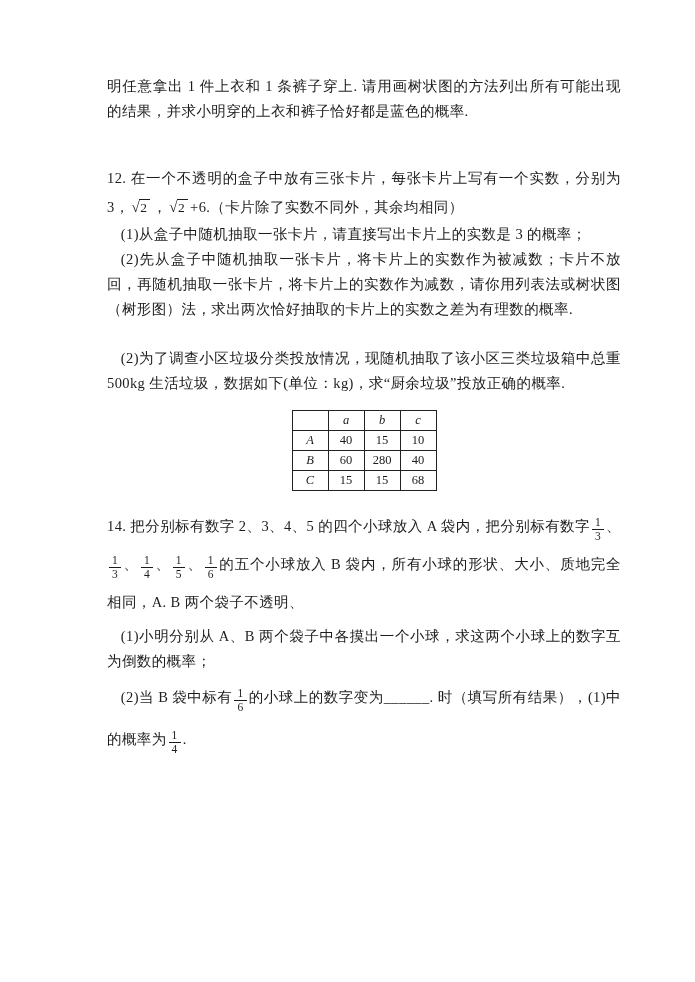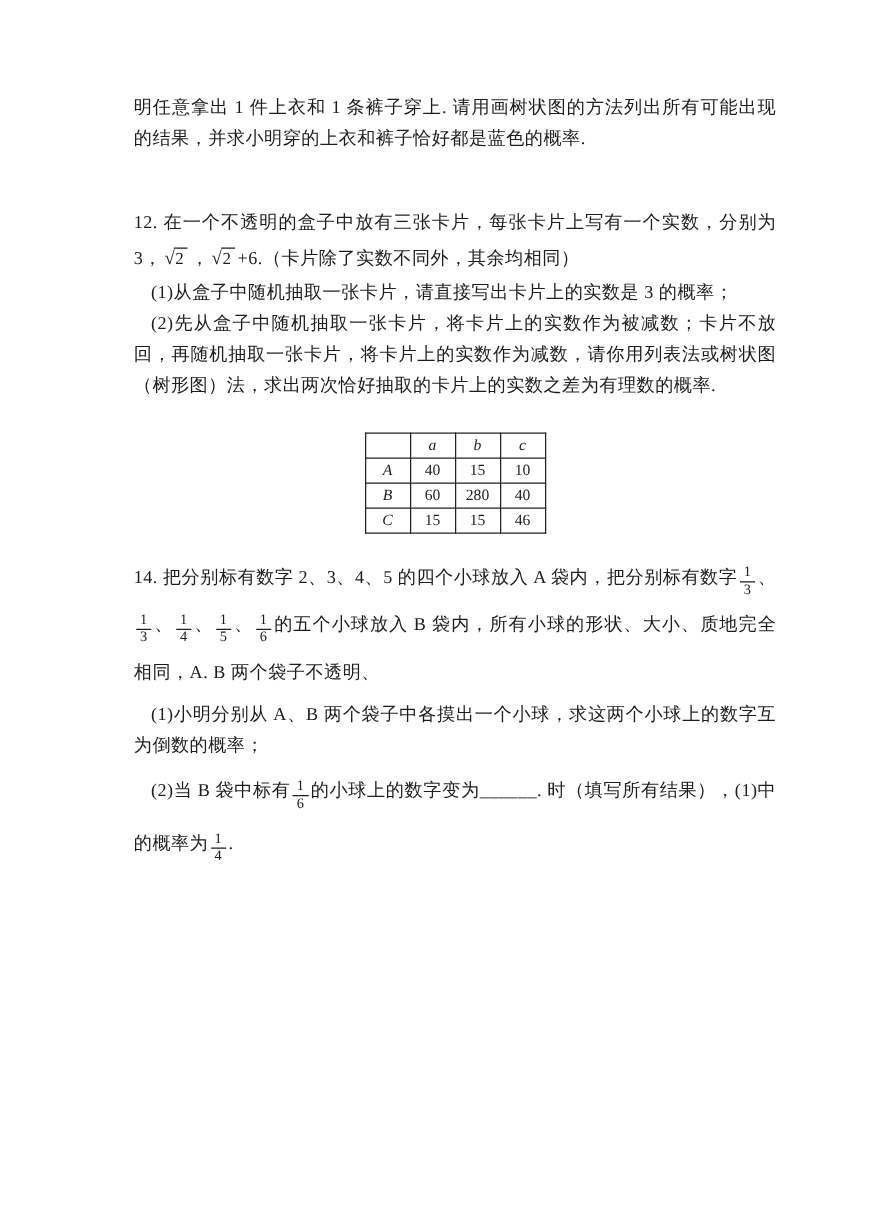--- a/index.html
+++ b/index.html
@@ -90,20 +90,21 @@
 
   <p class="para">明任意拿出 1 件上衣和 1 条裤子穿上. 请用画树状图的方法列出所有可能出现的结果，并求小明穿的上衣和裤子恰好都是蓝色的概率.</p>
 
   <div class="q12">
     <p class="para q12-intro"><span>12. 在一个不透明的盒子中放有三张卡片，每张卡片上写有一个实数，分别为 3，</span><span class="sqrt"><span class="radical">√</span><span class="radicand">2</span></span><span>，</span><span class="sqrt"><span class="radical">√</span><span class="radicand">2</span></span><span>+6.（卡片除了实数不同外，其余均相同）</span></p>
     <p class="para item">(1)从盒子中随机抽取一张卡片，请直接写出卡片上的实数是 3 的概率；</p>
     <p class="para item">(2)先从盒子中随机抽取一张卡片，将卡片上的实数作为被减数；卡片不放回，再随机抽取一张卡片，将卡片上的实数作为减数，请你用列表法或树状图（树形图）法，求出两次恰好抽取的卡片上的实数之差为有理数的概率.</p>
   </div>
 
   <div class="q13">
+    <p class="para item">(2)为了调查小区垃圾分类投放情况，现随机抽取了该小区三类垃圾箱中总重 500kg 生活垃圾，数据如下(单位：kg)，求“厨余垃圾”投放正确的概率.</p>
 
     <table class="gtable">
       <tbody>
           <tr>
         <td class="lbl"></td>
         <td class="lbl">a</td>
         <td class="lbl">b</td>
         <td class="lbl">c</td>
       </tr>
       <tr>
@@ -115,21 +116,21 @@
       <tr>
         <td class="lbl">B</td>
         <td>60</td>
         <td>280</td>
         <td>40</td>
       </tr>
       <tr>
         <td class="lbl">C</td>
         <td>15</td>
         <td>15</td>
-        <td>46</td>
+        <td>68</td>
       </tr>
     </tbody>
       </table>
   </div>
 
   <div class="q14">
     <p class="para q14-intro"><span>14. 把分别标有数字 2、3、4、5 的四个小球放入 A 袋内，把分别标有数字</span><span><span class="frac"><span class="fnum">1</span><span class="fden">3</span></span>、<span class="frac"><span class="fnum">1</span><span class="fden">3</span></span>、<span class="frac"><span class="fnum">1</span><span class="fden">4</span></span>、<span class="frac"><span class="fnum">1</span><span class="fden">5</span></span>、<span class="frac"><span class="fnum">1</span><span class="fden">6</span></span></span><span>的五个小球放入 B 袋内，所有小球的形状、大小、质地完全相同，A. B 两个袋子不透明、</span></p>
     <p class="para item q14-part1">(1)小明分别从 A、B 两个袋子中各摸出一个小球，求这两个小球上的数字互为倒数的概率；</p>
     <p class="para item q14-part2"><span>(2)当 B 袋中标有</span><span class="frac"><span class="fnum">1</span><span class="fden">6</span></span><span>的小球上的数字变为______. 时（填写所有结果），(1)中的概率为</span><span class="frac"><span class="fnum">1</span><span class="fden">4</span></span><span>.</span></p>
   </div>

